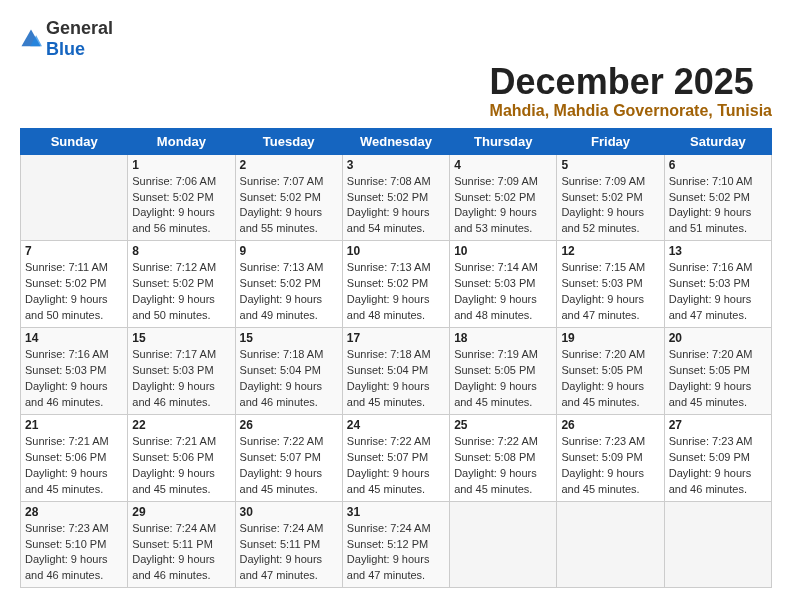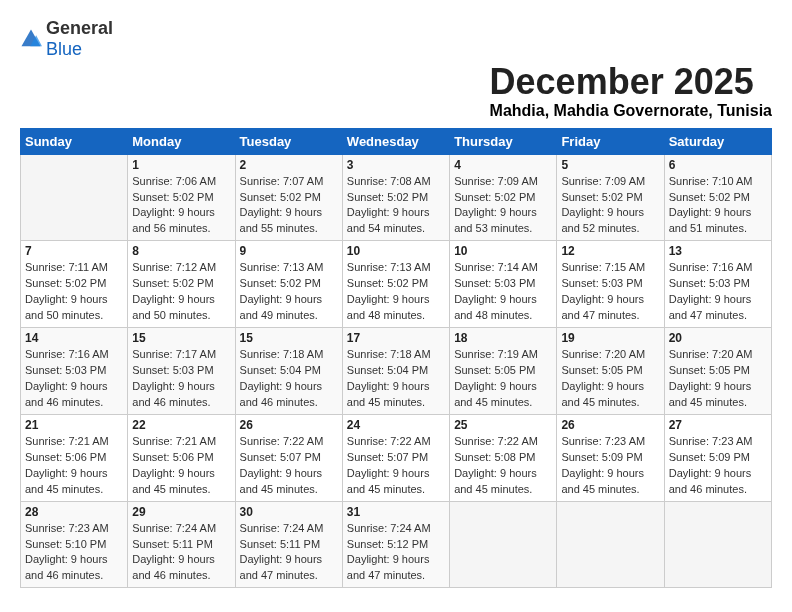--- a/index.html
+++ b/index.html
@@ -27,52 +27,52 @@
       align-items: center;
       gap: 4px;
     }
     .logo-text-general {
       font-size: 18px;
       font-weight: bold;
       color: #333;
     }
     .logo-text-blue {
       font-size: 18px;
-      font-weight: normal;
+      font-weight: bold;
       color: #1565c0;
     }
     .logo-icon {
       width: 22px;
       height: 22px;
     }
     .title-area {
       text-align: left;
       margin-top: 44px;
     }
     .main-title {
       font-size: 36px;
       font-weight: bold;
       color: #222;
       line-height: 1.1;
     }
     .subtitle {
       font-size: 16px;
       font-weight: bold;
-      color: #000000;
+      color: #a16207;
     }
     .calendar {
       width: 100%;
       border-collapse: collapse;
       font-size: 10.5px;
     }
     .calendar thead tr th {
       background-color: #1565c0;
       color: #fff;
       padding: 5px 4px;
-      text-align: left;
+      text-align: center;
       font-size: 13px;
       font-weight: bold;
       border: 1px solid #1565c0;
     }
     .calendar tbody tr td {
       border: 1px solid #ccc;
       vertical-align: top;
       padding: 3px 4px;
       width: 105px;
       min-height: 75px;

